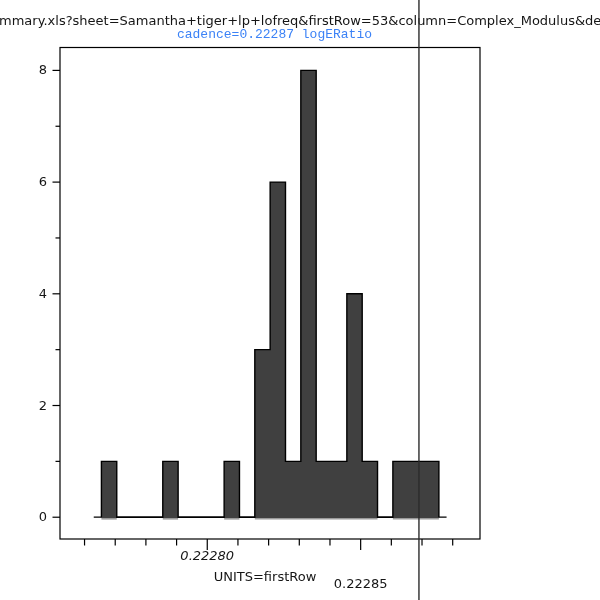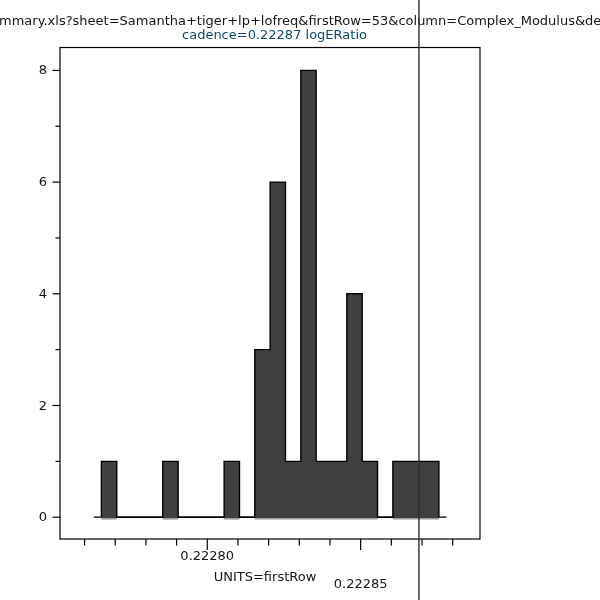--- a/index.html
+++ b/index.html
@@ -7,21 +7,21 @@
     position:relative;width:600px;height:600px;background:#ffffff;
     overflow:hidden;font-family:"DejaVu Sans","Liberation Sans",sans-serif;
     color:#111111;
   }
   .title-l1{
     position:absolute;left:-1px;top:13px;white-space:nowrap;
     font-size:13px;letter-spacing:0px;color:#151515;
   }
   .title-l2{
     position:absolute;left:0;top:26.5px;width:549px;text-align:center;
-    font-size:13px;color:#0c4a6e;
+    font-size:13px;color:#3b82f6;font-family:Liberation Mono, monospace;
   }
   #plot-svg{position:absolute;left:0;top:0;}
   .ytick-label{
     position:absolute;right:553px;width:42px;height:16px;line-height:16px;
     text-align:right;font-size:13px;color:#151515;
   }
   .xtick-label{
     position:absolute;width:90px;height:16px;line-height:16px;top:548px;
     text-align:center;font-size:13px;color:#151515;
   }
@@ -72,18 +72,18 @@
     </svg>
 
   <div id="ytick-labels">
       <div class="ytick-label" style="top: 509.218px;">0</div>
       <div class="ytick-label" style="top: 397.513px;">2</div>
       <div class="ytick-label" style="top: 285.809px;">4</div>
       <div class="ytick-label" style="top: 174.104px;">6</div>
       <div class="ytick-label" style="top: 62.3994px;">8</div>
     </div>
   <div id="xtick-labels">
-      <div class="xtick-label" style="left: 162.261px;">0.22280</div>
+      <div class="xtick-label" style="left: 162.261px; font-style: italic;">0.22280</div>
       <div class="xtick-label" style="left: 315.657px; margin-top: 28px;">0.22285</div>
     </div>
 
   <div class="xlabel">UNITS=firstRow</div>
 </div>
 
 </body></html>

